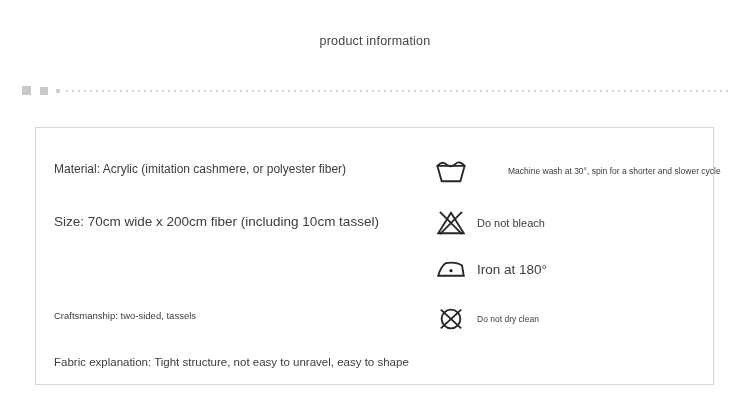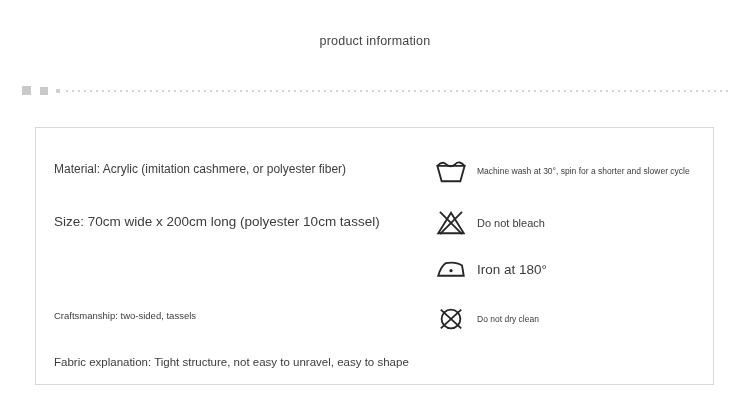--- a/index.html
+++ b/index.html
@@ -114,21 +114,21 @@
   .rr-3 { top: 176px; }
   .rr-4 { top: 222px; }
 
   .care-icon {
     width: 34px;
     height: 30px;
     flex: 0 0 34px;
     display: block;
   }
   .care-label { color: #3c3c3c; }
-  .rr-0 .care-label { font-size: 8.5px; }
+  .rr-0 .care-label { font-size: 8.5px; margin-left: 31px; }
   .rr-1 .care-label { font-size: 11px; }
   .rr-2 .care-label { font-size: 13.5px; }
   .rr-3 .care-label { font-size: 8.5px; }
   .rr-4 .care-label { font-size: 12.5px; }
 </style>
 </head>
 <body>
 
 <div class="page">
 
@@ -141,21 +141,21 @@
     <span class="dots"></span>
   </div>
 
   <div class="panel">
 
     <div class="left-col">
       <div class="row-left rl-0">
         <span>Material: Acrylic (imitation cashmere, or polyester fiber)</span>
       </div>
       <div class="row-left rl-1">
-        <span>Size: 70cm wide x 200cm long (polyester 10cm tassel)</span>
+        <span>Size: 70cm wide x 200cm fiber (including 10cm tassel)</span>
       </div>
       <div class="row-left rl-4">
         <span>Fabric explanation: Tight structure, not easy to unravel, easy to shape</span>
       </div>
       <div class="row-left rl-3">
         <span>Craftsmanship: two-sided, tassels</span>
       </div>
     </div>
 
     <div class="right-col">

